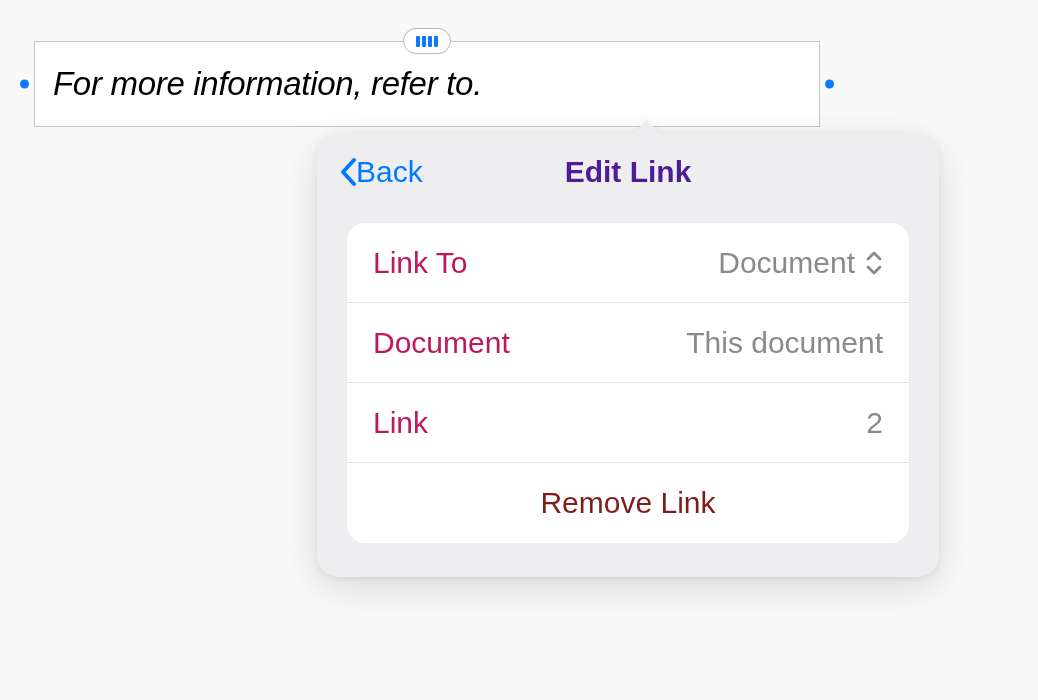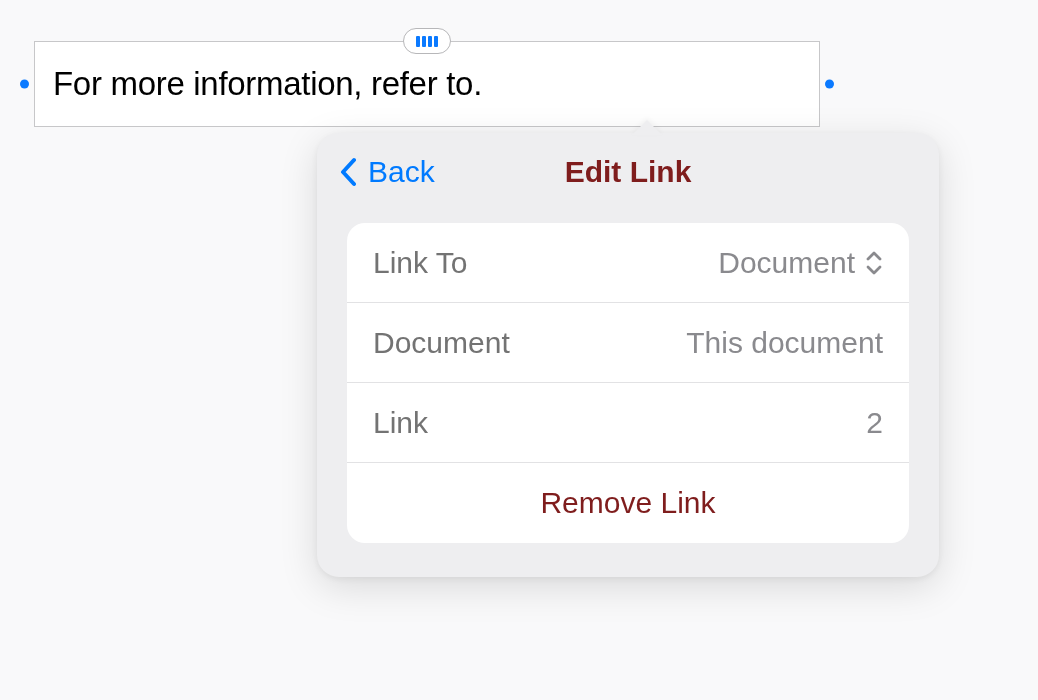--- a/index.html
+++ b/index.html
@@ -12,20 +12,21 @@
       overflow: hidden;
     }
 
     
     .textbox-container {
       position: absolute;
       left: 34px;
       top: 41px;
       width: 786px;
       height: 86px;
+      font-style: italic;
     }
     .textbox {
       width: 100%;
       height: 100%;
       border: 1px solid #c7c7c9;
       background: #fff;
       display: flex;
       align-items: center;
       padding: 0 18px;
       font-size: 33px;
@@ -142,52 +143,52 @@
       align-items: center;
       justify-content: center;
     }
     .back-button {
       position: absolute;
       left: 22px;
       top: 50%;
       transform: translateY(-50%);
       display: flex;
       align-items: center;
-      gap: 12px;
+      gap: 0;
       color: #007aff;
       font-size: 30px;
       cursor: pointer;
     }
     .back-button .chevron {
       display: inline-flex;
       align-items: center;
     }
     .popover-title {
       font-size: 30px;
       font-weight: 600;
-      color: #7f1d1d;
+      color: #4c1d95;
     }
 
     .list-card {
       margin: 12px 30px 34px 30px;
       background: #fff;
       border-radius: 18px;
       overflow: hidden;
     }
     .list-row {
       display: flex;
       align-items: center;
       justify-content: space-between;
       padding: 0 26px;
       height: 80px;
       font-size: 30px;
       border-bottom: 1px solid #e2e2e4;
     }
     .list-row:last-child { border-bottom: none; }
-    .row-label { color: #737373; }
+    .row-label { color: #be185d; }
     .row-value { 
       color: #8a8a8e; 
       display: flex; 
       align-items: center; 
       gap: 10px;
     }
     .updown-icon { 
       display: inline-flex;
       flex-direction: column;
       gap: 1px;

